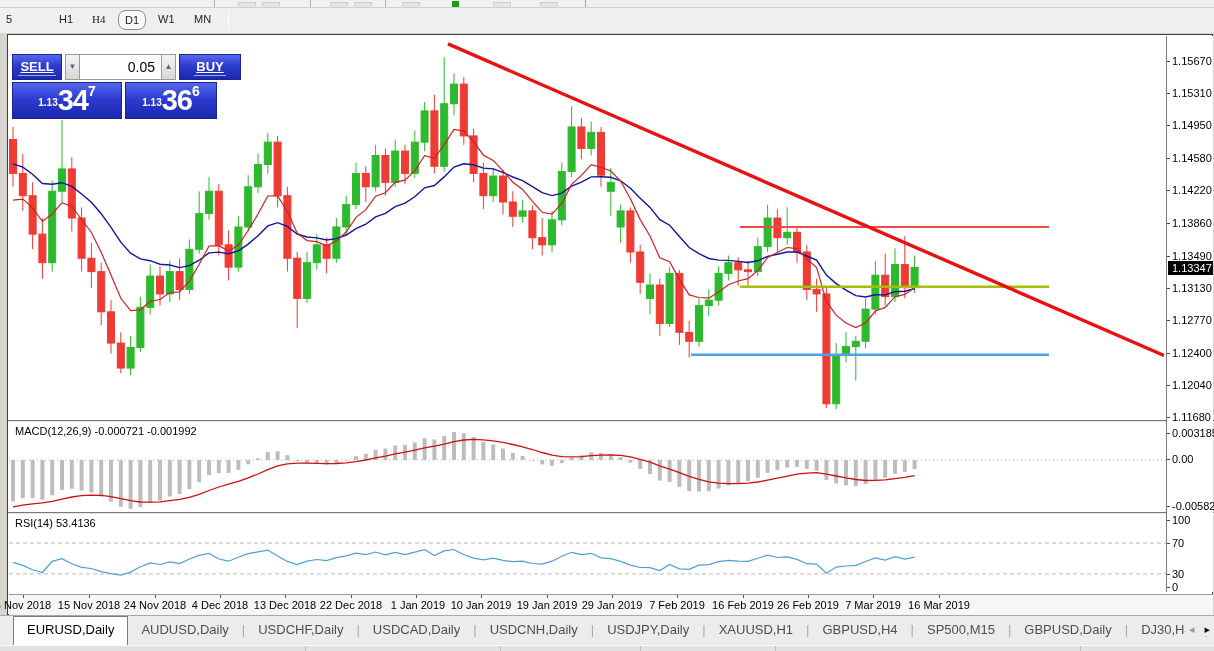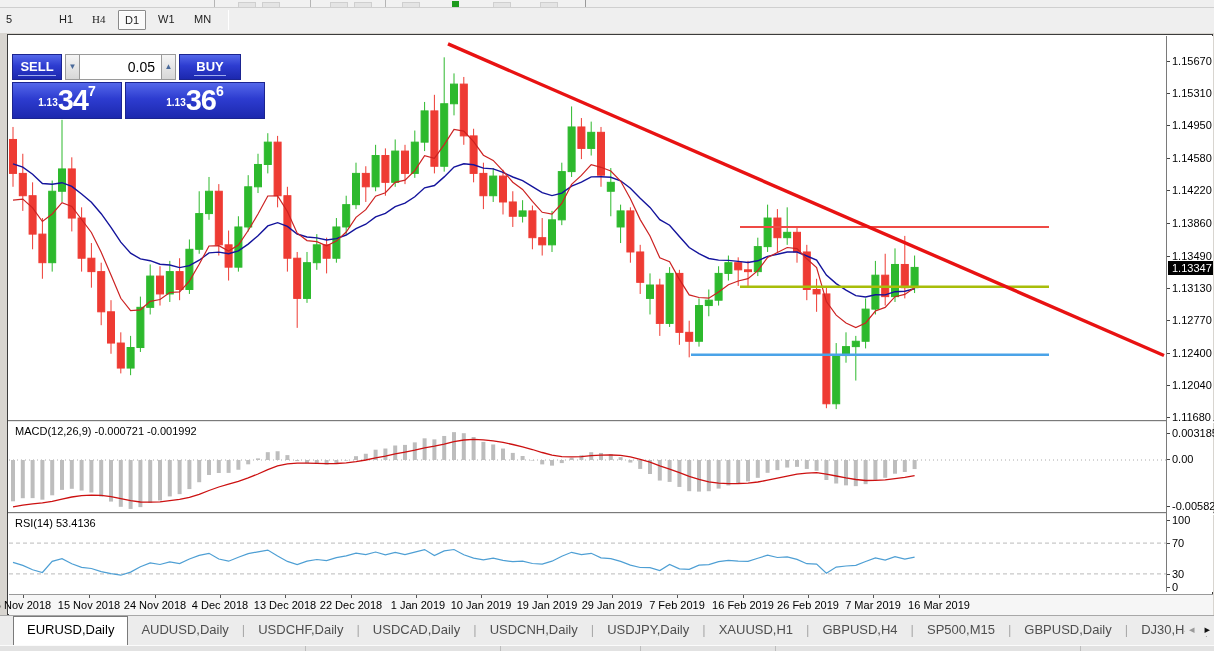--- a/index.html
+++ b/index.html
@@ -15,21 +15,21 @@
   .ghostbtn { position:absolute; top:2px; width:18px; height:6px; background:#e4e4e4;
     border:1px solid #cfcfcf; }
   .vsep8 { position:absolute; top:0; width:1px; height:8px; background:#b5b5b5; }
   #green-mark { position:absolute; top:1px; width:7px; height:7px; background:#1d9b1d; }
 
   
   #tf-row { position:absolute; left:0; top:8px; width:1214px; height:25px;
     background:#efefef; }
   .tf-btn { position:absolute; top:2px; height:20px; padding:3px 6px 0 6px;
     font-size:11px; color:#222; text-align:center; cursor:default; }
-  .tf-btn.active { background:#fafafa; border:1px solid #8a8a8a; border-radius:1px;
+  .tf-btn.active { background:#fafafa; border:1px solid #8a8a8a; border-radius:8px;
     box-shadow:inset 1px 1px 0 #fff; }
   .tf-sep { position:absolute; top:2px; width:1px; height:20px; background:#c2c2c2;
     border-right:1px solid #fff; }
 
   
   #chart-window { position:absolute; left:7px; top:34px; width:1206px; height:581px;
     background:#fff; border:1px solid #3c3c3c; }
   #main-pane   { position:absolute; left:1px; top:1px;   width:1157px; height:384px; background:#fff; }
   #macd-pane   { position:absolute; left:1px; top:388px; width:1157px; height:89px;  background:#fff; }
   #rsi-pane    { position:absolute; left:1px; top:480px; width:1157px; height:77px;  background:#fff; }
@@ -56,31 +56,31 @@
     white-space:nowrap; z-index:5; }
 
   
   #trade-panel { position:absolute; left:3px; top:18px; width:229px; height:65px; z-index:10; }
   .blue-btn { background:linear-gradient(180deg,#5468ea 0%,#2d3cd0 45%,#1c28ae 100%);
     border:1px solid #1b2490; color:#fff; }
   #sell-btn, #buy-btn { position:absolute; top:0; height:26px; font-size:13px;
     font-weight:bold; text-align:center; cursor:pointer; }
   #sell-btn { left:0; width:50px; } #buy-btn { left:167px; width:62px; }
   #sell-btn .lbl, #buy-btn .lbl { display:inline-block; margin-top:4px; padding:0 2px 1px 2px;
-    border-bottom:1px solid rgba(200,215,255,.75); }
+    border-bottom:1px solid rgba(200,215,255,.75);text-decoration:underline; }
   .stepper { position:absolute; top:0; width:15px; height:26px;
     background:linear-gradient(180deg,#f5f5f5,#d7d7d7); border:1px solid #9a9a9a;
     font-size:8px; color:#4a6a9a; text-align:center; line-height:24px; cursor:pointer; }
   #vol-down { left:53px; } #vol-up { left:149px; }
   #vol-input { position:absolute; left:68px; top:0; width:81px; height:26px;
     border:1px solid #9a9a9a; border-left:none; border-right:none; background:#fff;
     font-size:14px; text-align:right; padding:4px 6px 0 0; color:#000; }
   .price-panel { position:absolute; top:28px; height:37px; cursor:pointer; text-align:center;
     white-space:nowrap; }
-  #sell-panel { left:0; width:110px; } #buy-panel { left:113px; width:140px; }
+  #sell-panel { left:0; width:110px; } #buy-panel { left:113px; width:92px; }
   .price-panel .small { font-size:10px; font-weight:bold; vertical-align:4px; }
   .price-panel .big { font-size:29px; font-weight:bold; letter-spacing:-1px; }
   .price-panel .sup { font-size:14px; font-weight:bold; vertical-align:14px; }
 
   
   #tab-row { position:absolute; left:0; top:615px; width:1214px; height:30px;
     background:#ececec; border-top:1px solid #a8a8a8; overflow:hidden; }
   .tab { position:relative; display:inline-block; padding:6px 13px 0 13px; height:29px;
     font-size:13px; color:#4f4f4f; cursor:pointer; white-space:nowrap; }
   .tab.active { background:#fff; border:1px solid #7a7a7a; border-bottom:none;

